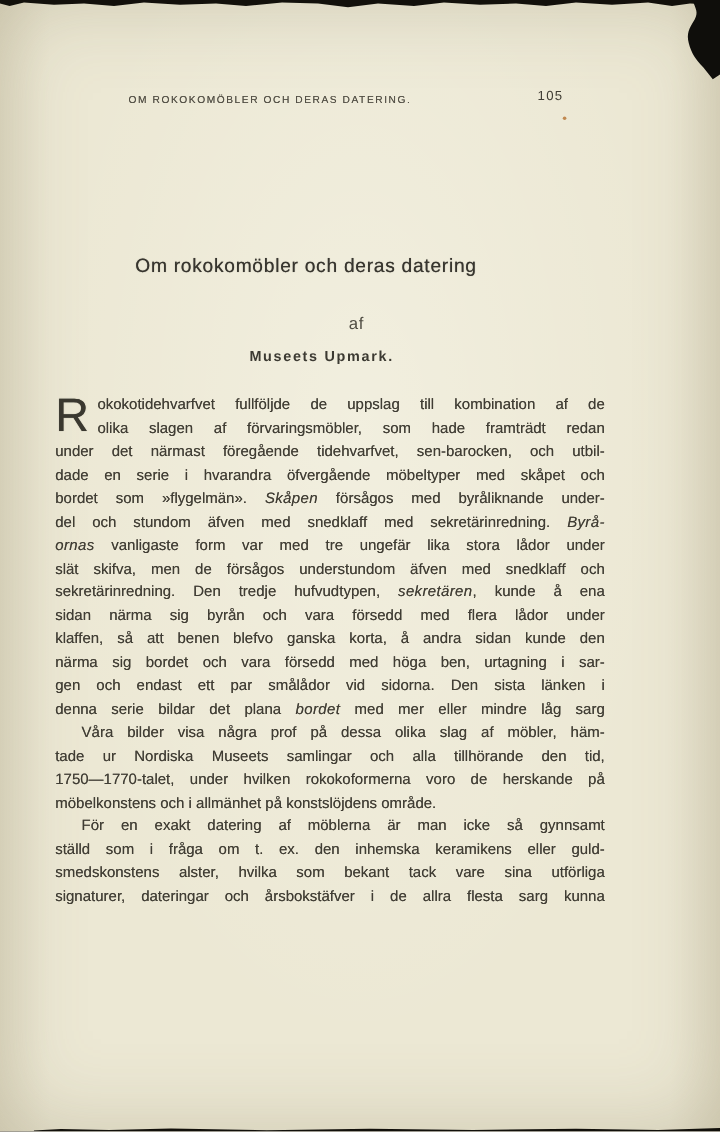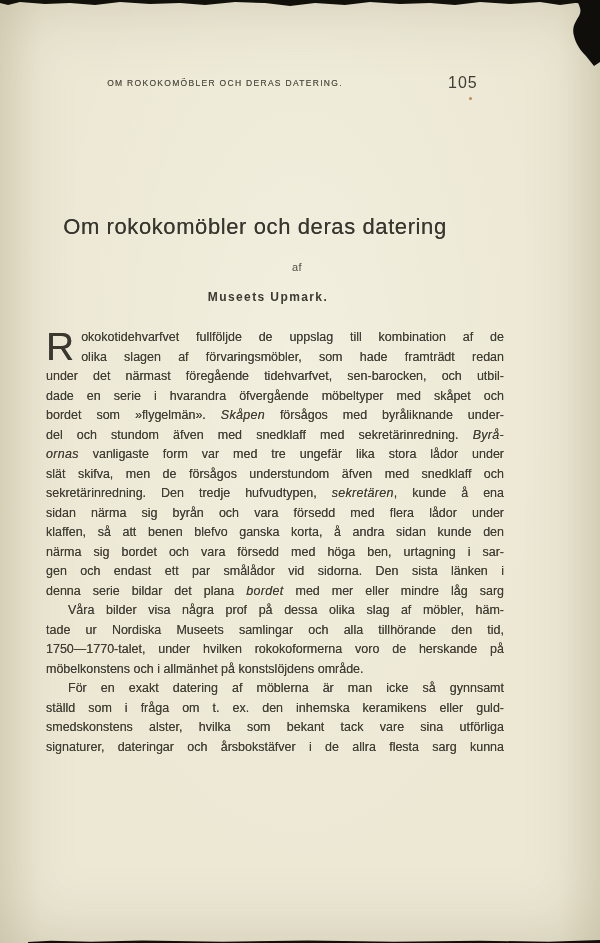--- a/index.html
+++ b/index.html
@@ -28,30 +28,30 @@
   }
   .speck{position:absolute;left:469px;top:97px;width:3px;height:3px;border-radius:50%;
     background:#b5712e;opacity:.8;}
   
   .header{position:absolute;top:78px;left:46px;width:458px;height:16px;}
   .running{
     position:absolute;left:0;width:458px;text-align:center;transform:translateX(-50px);
     font-size:8.5px;letter-spacing:1.3px;color:var(--ink-light);
     text-shadow:0 0 .5px rgba(80,76,66,.7);
   }
-  .pagenum{position:absolute;left:402px;top:-4px;font-size:16px;color:var(--ink);letter-spacing:1px;}
+  .pagenum{position:absolute;left:402px;top:-4px;font-size:11px;color:var(--ink);letter-spacing:1px;}
   
   .title{
     position:absolute;top:214px;left:46px;width:458px;margin:0;text-align:center;
-    transform:translateX(-20px);font-size:22px;font-weight:normal;color:#37352e;
+    transform:translateX(-20px);font-size:16px;font-weight:normal;color:#37352e;
     letter-spacing:.6px;text-shadow:0 0 .6px rgba(55,53,46,.8);
   }
   .byline{
     position:absolute;top:261px;left:46px;width:458px;text-align:center;
-    transform:translateX(22px);font-size:11px;color:var(--ink-light);letter-spacing:.5px;
+    transform:translateX(22px);font-size:14px;color:var(--ink-light);letter-spacing:.5px;
   }
   .author{
     position:absolute;top:290px;left:46px;width:458px;text-align:center;
     transform:translateX(-7px);font-size:12px;font-weight:bold;letter-spacing:1.4px;color:#3c3a32;
   }
   
   .body{
     position:absolute;top:328px;left:46px;width:458px;
     font-size:12.5px;line-height:19.5px;
     text-shadow:0 0 .5px rgba(64,61,52,.75);

